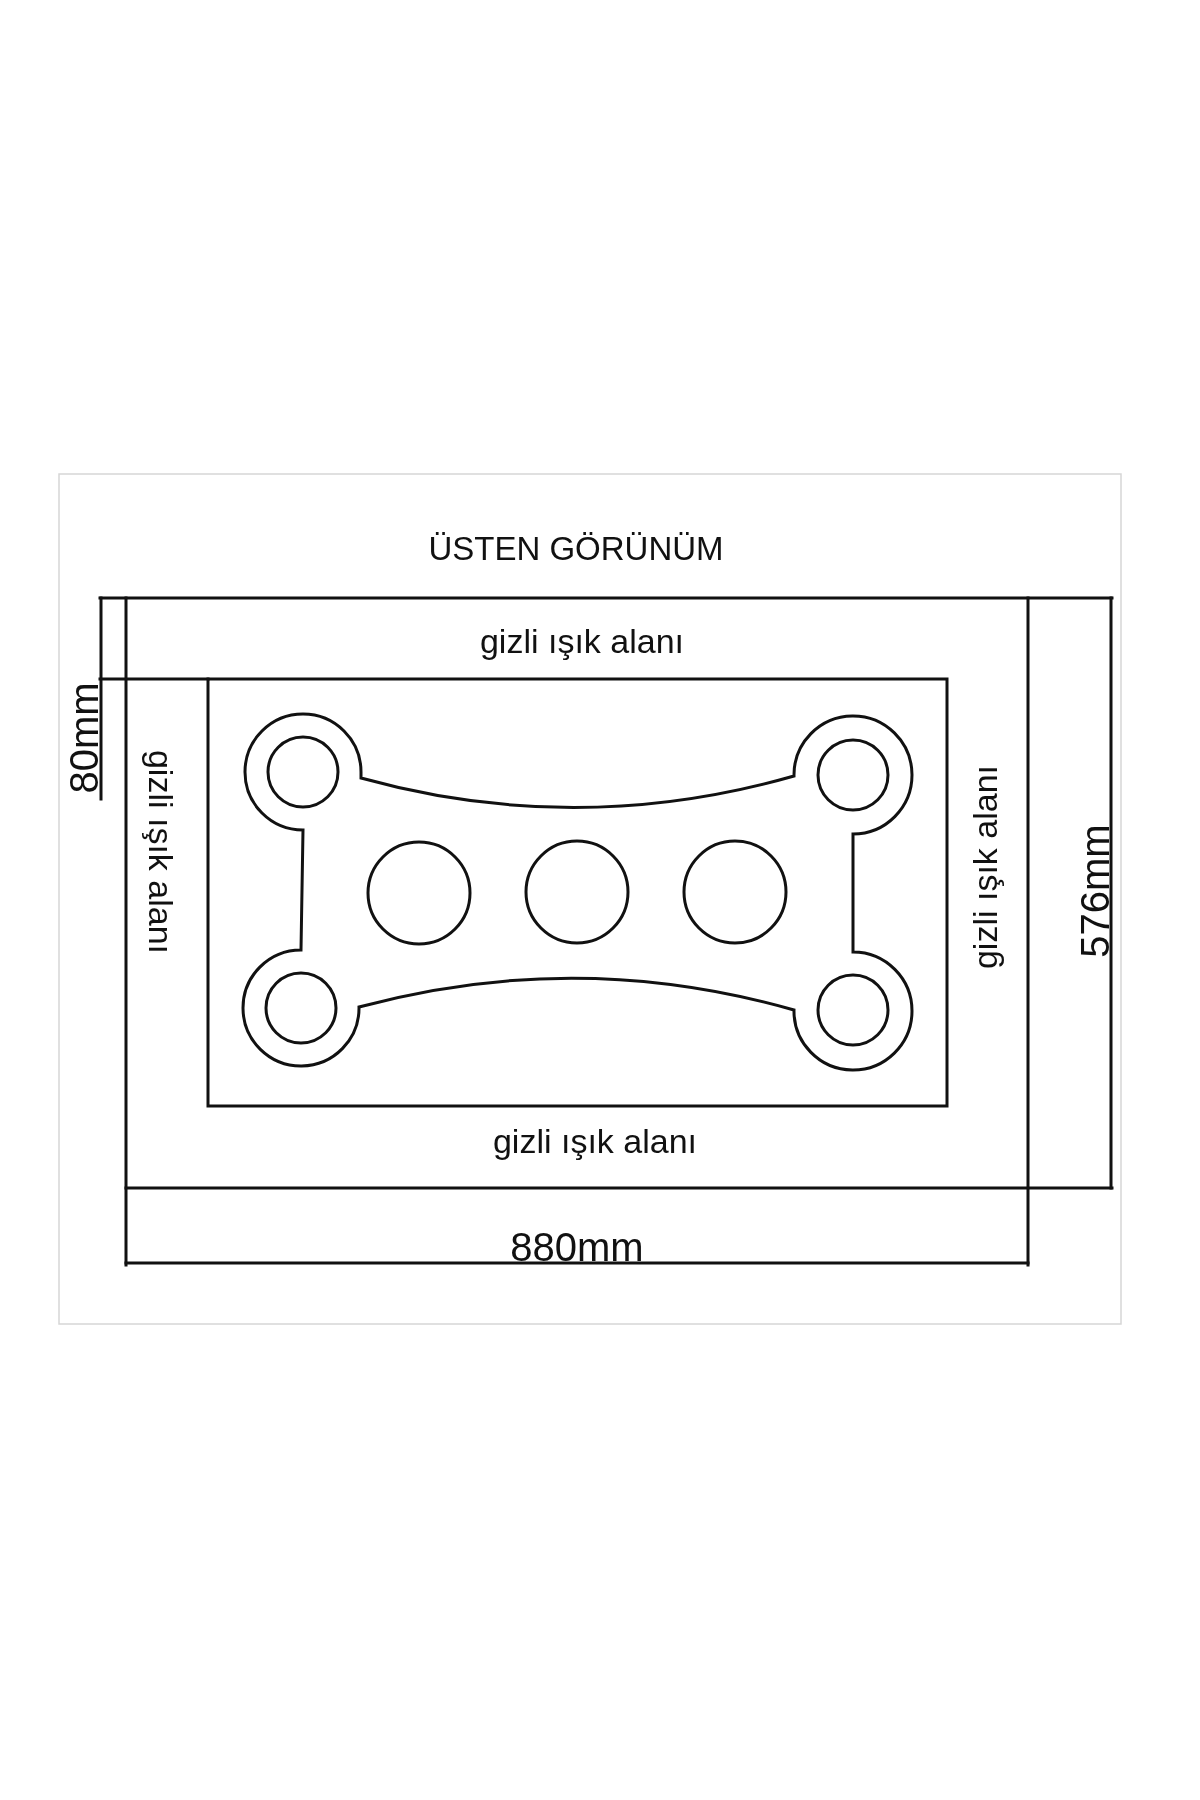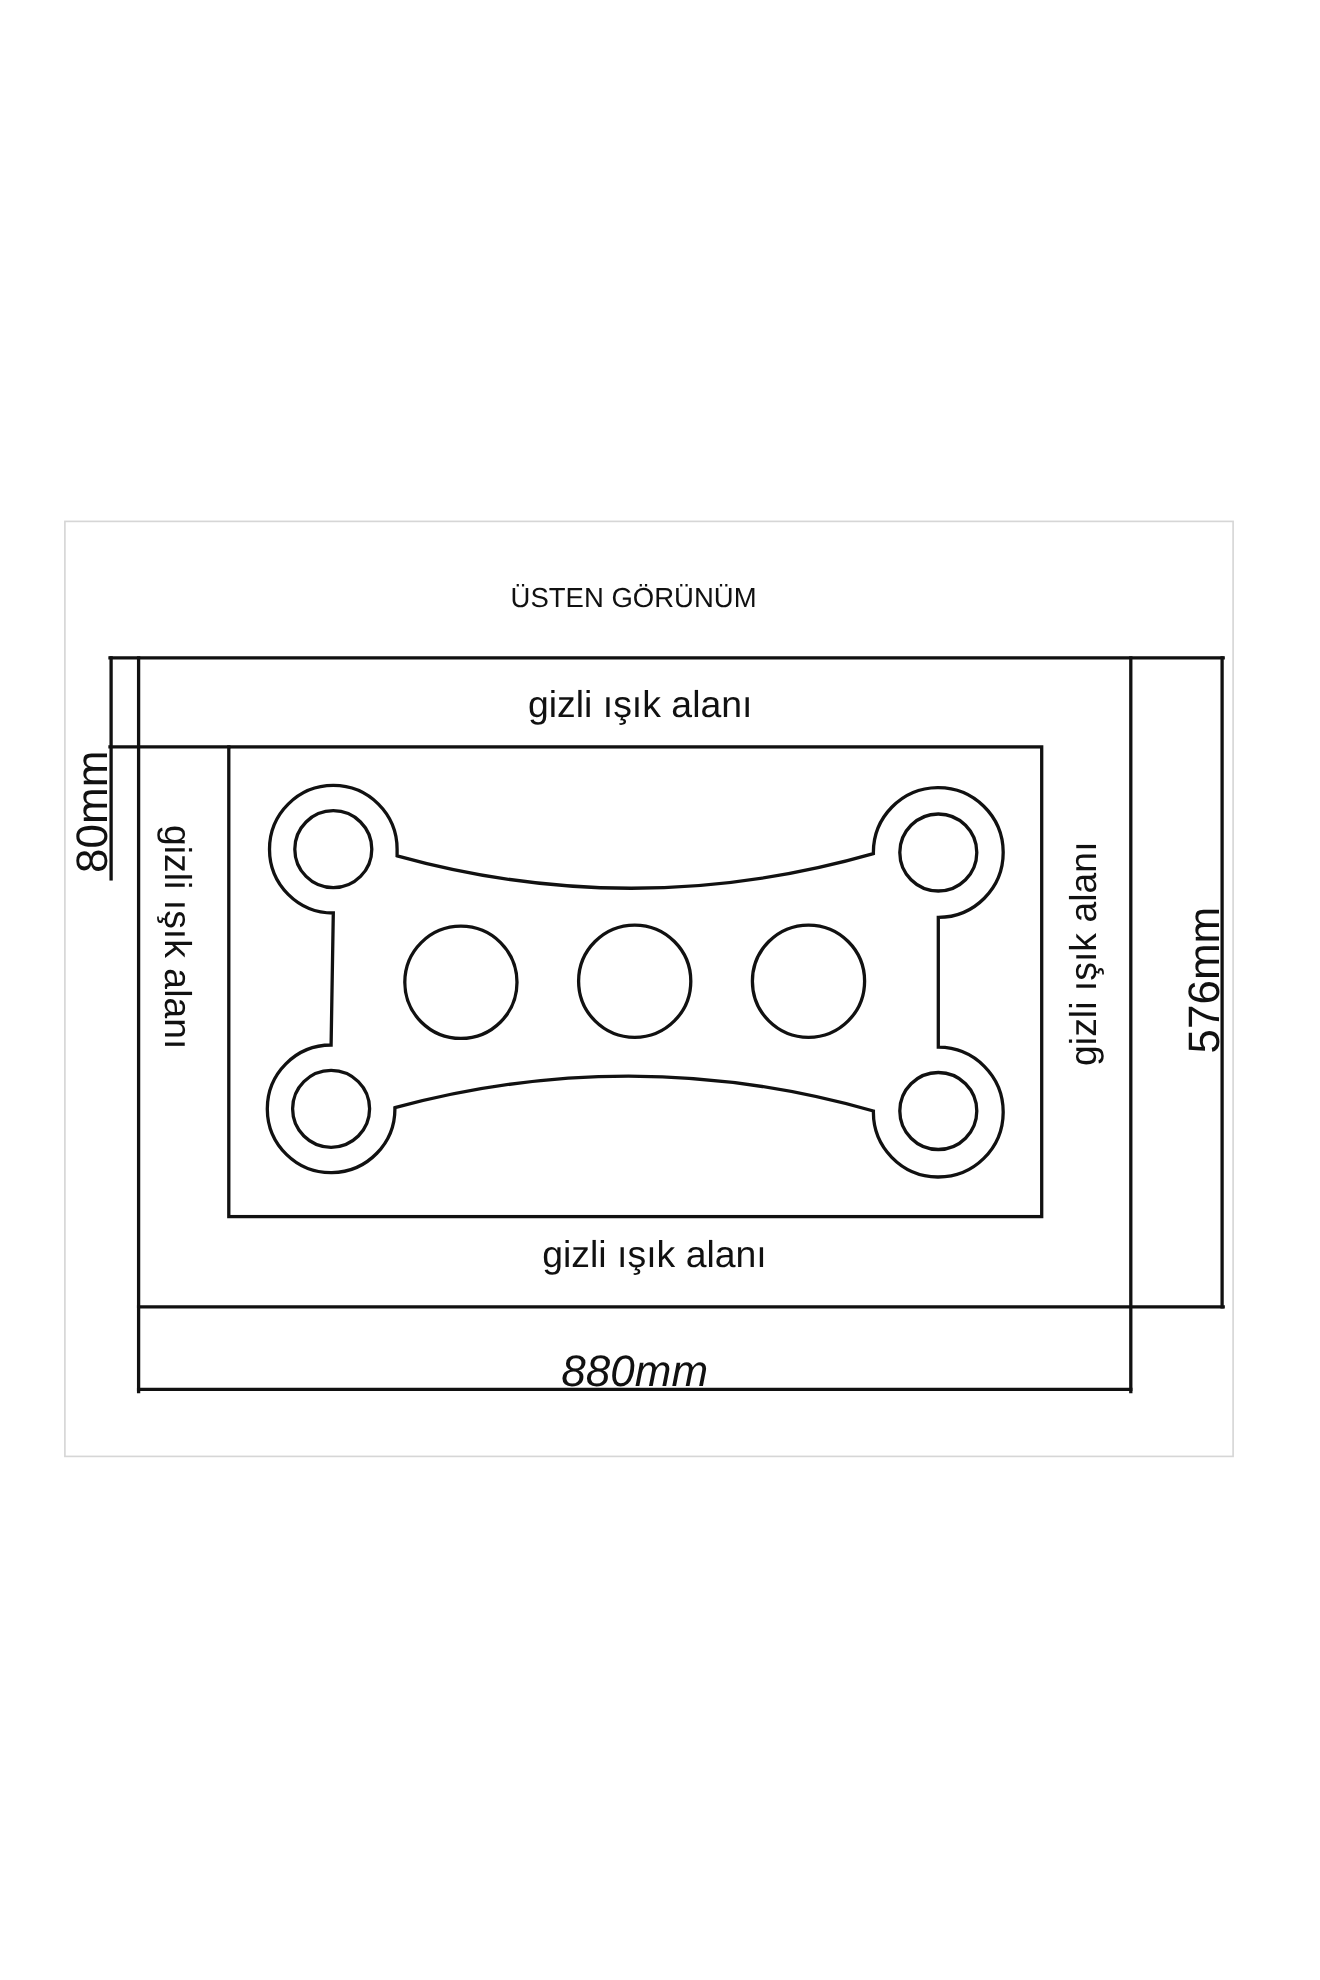--- a/index.html
+++ b/index.html
@@ -4,21 +4,21 @@
 <style>
   html, body { margin: 0; padding: 0; background: #ffffff; }
   body { width: 1200px; height: 1800px; position: relative; overflow: hidden;
          font-family: "Liberation Sans", sans-serif; }
   #drawing { position: absolute; left: 0; top: 0; width: 1200px; height: 1800px; }
   .ln { stroke: #111111; stroke-width: 3; fill: none; stroke-linecap: square; }
   .shape { stroke: #111111; stroke-width: 3; fill: none; stroke-linejoin: miter; }
   .frame { stroke: #d6d6d6; stroke-width: 1.5; fill: none; }
   .lbl { position: absolute; color: #111111; white-space: nowrap; line-height: 1;
          font-family: "Liberation Sans", sans-serif; }
-  .title { font-size: 25px; }
+  .title { font-size: 33px; }
   .area { font-size: 34px; }
   .dim { font-size: 40px; }
   .rot-ccw { transform: translate(-50%, -50%) rotate(-90deg); }
   .rot-cw { transform: translate(-50%, -50%) rotate(90deg); }
   .ctr { transform: translate(-50%, 0); }
 </style>
 </head>
 <body>
 
 <svg id="drawing" viewBox="0 0 1200 1800" xmlns="http://www.w3.org/2000/svg">
@@ -69,13 +69,13 @@
 <div class="lbl area ctr" style="left:595px; top:1124px;">gizli ışık alanı</div>
 
 <div class="lbl area rot-cw" style="left:161px; top:852px;">gizli ışık alanı</div>
 
 <div class="lbl area rot-ccw" style="left:985px; top:867px;">gizli ışık alanı</div>
 
 <div class="lbl dim rot-ccw" style="left:84px; top:738px;">80mm</div>
 
 <div class="lbl dim rot-ccw" style="left:1095px; top:891px;">576mm</div>
 
-<div class="lbl dim ctr" style="left:577px; top:1227px;font-style:italic;">880mm</div>
+<div class="lbl dim ctr" style="left:577px; top:1227px;">880mm</div>
 
 </body></html>

